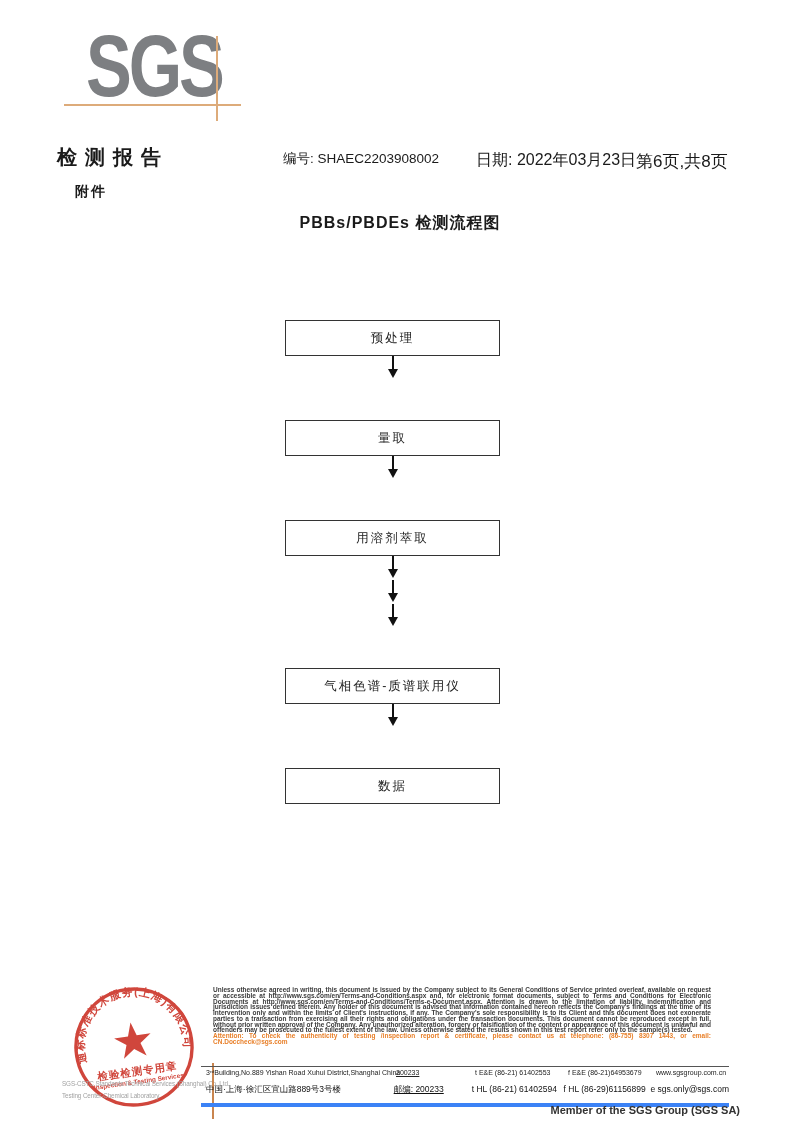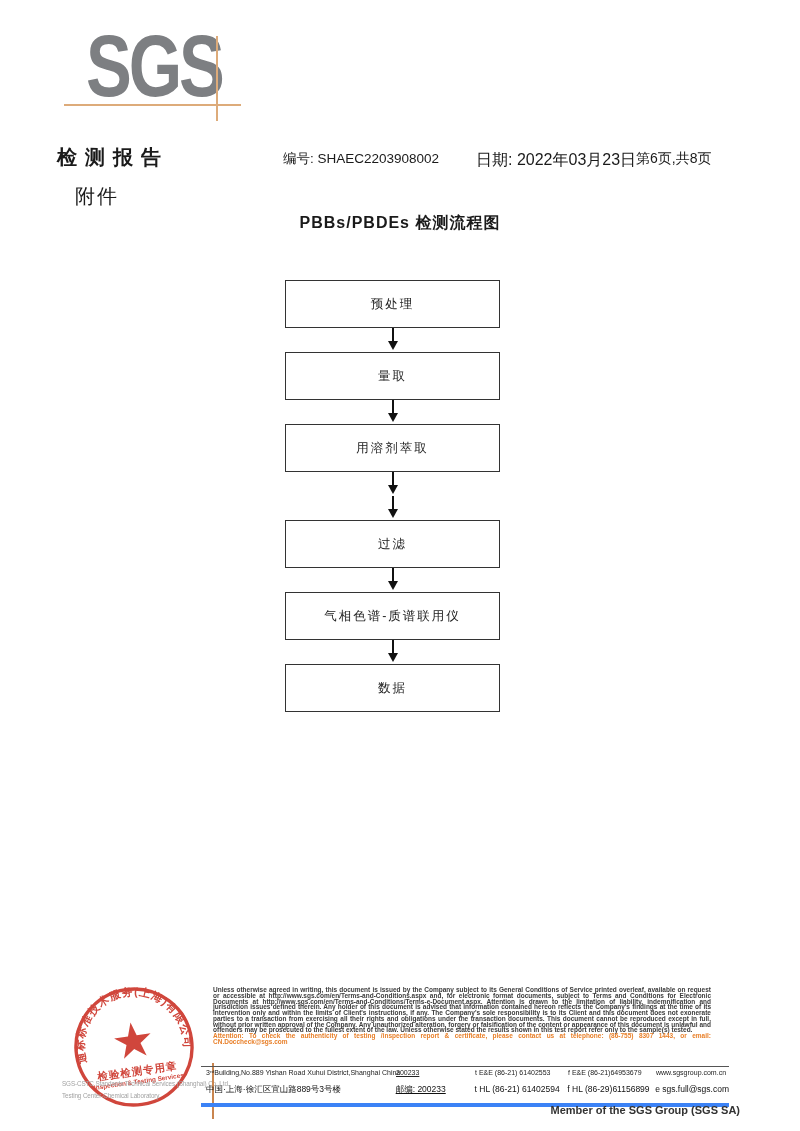--- a/index.html
+++ b/index.html
@@ -14,29 +14,29 @@
     position:absolute; left:86px; top:22px; font-size:88px; font-weight:bold;
     color:#7d7f82; letter-spacing:-4px; line-height:1;
     transform:scaleX(0.78); transform-origin:left top;
   }
   .logo-hline { position:absolute; left:64px; top:104px; width:177px; height:2px; background:#ddab7a; }
   .logo-vline { position:absolute; left:216px; top:36px; width:2px; height:85px; background:#ddab7a; }
   
   .t-report { position:absolute; left:57px; top:144px; font-size:20px; font-weight:bold; letter-spacing:8px; }
   .t-no     { position:absolute; left:283px; top:150px; font-size:13.5px; }
   .t-date   { position:absolute; left:476px; top:150px; font-size:16px; }
-  .t-page   { position:absolute; left:636px; top:150px; font-size:14px; }
-  .t-attach { position:absolute; left:63px; top:183px; font-size:20px; font-weight:normal; letter-spacing:2px;padding-left:12px; }
+  .t-page   { position:absolute; left:636px; top:150px; font-size:17px; }
+  .t-attach { position:absolute; left:63px; top:183px; font-size:14px; font-weight:bold; letter-spacing:2px;padding-left:12px; }
   
   .fc-title { position:absolute; left:0; top:213px; width:800px; text-align:center;
               font-size:16px; font-weight:bold; letter-spacing:1px; }
   .flow { position:absolute; left:285px; top:280px; width:215px; }
-  .flow-box { height:48px; border:1px solid #333; background:#fff;
+  .flow-box { height:36px; border:1px solid #333; background:#fff;
               display:flex; align-items:center; justify-content:center;
-              font-size:12.5px; letter-spacing:2px; color:#222; }
+              font-size:12.5px; letter-spacing:2px; color:#222;margin-top:40px; }
   .flow-arrow { height:24px; display:flex; flex-direction:column; align-items:center; }
   .flow-arrow .stem { width:2px; height:13px; background:#111; }
   .flow-arrow .head { width:0; height:0; border-left:5px solid transparent;
                       border-right:5px solid transparent; border-top:9px solid #111; }
   
   .stamp { position:absolute; left:70px; top:983px; width:128px; height:128px;
            transform:rotate(-8deg); opacity:.92; }
   .stamp-cap { position:absolute; left:62px; width:210px; font-size:6.3px;
                color:#a2a2a2; letter-spacing:-0.1px; white-space:nowrap; }
   .cap1 { top:1080px; } .cap2 { top:1092px; }
@@ -84,21 +84,20 @@
       </div>
     <div class="flow-box">用溶剂萃取</div>
     <div class="flow-arrow">
         <div class="stem"></div>
         <div class="head"></div>
       </div>
     <div class="flow-arrow">
         <div class="stem"></div>
         <div class="head"></div>
       </div>
-    <div class="flow-box">过滤</div>
     <div class="flow-arrow">
         <div class="stem"></div>
         <div class="head"></div>
       </div>
     <div class="flow-box">气相色谱-质谱联用仪</div>
     <div class="flow-arrow">
         <div class="stem"></div>
         <div class="head"></div>
       </div>
     <div class="flow-box">数据</div>
@@ -131,19 +130,19 @@
       <span class="cB">200233</span>
       <span class="cC">t E&amp;E (86-21) 61402553</span>
       <span class="cD">f E&amp;E (86-21)64953679</span>
       <span class="cE">www.sgsgroup.com.cn</span>
     </div>
     <div class="addr-row cn">
       <span class="cA">中国·上海·徐汇区宜山路889号3号楼</span>
       <span class="cB">邮编: 200233</span>
       <span class="cC">t HL (86-21) 61402594</span>
       <span class="cD">f HL (86-29)61156899</span>
-      <span class="cE">e  sgs.full@sgs.com</span>
+      <span class="cE">e  sgs.only@sgs.com</span>
     </div>
   </div>
 
   <div class="member">Member of the SGS Group (SGS SA)</div>
 
 </div>
 
 </body></html>

